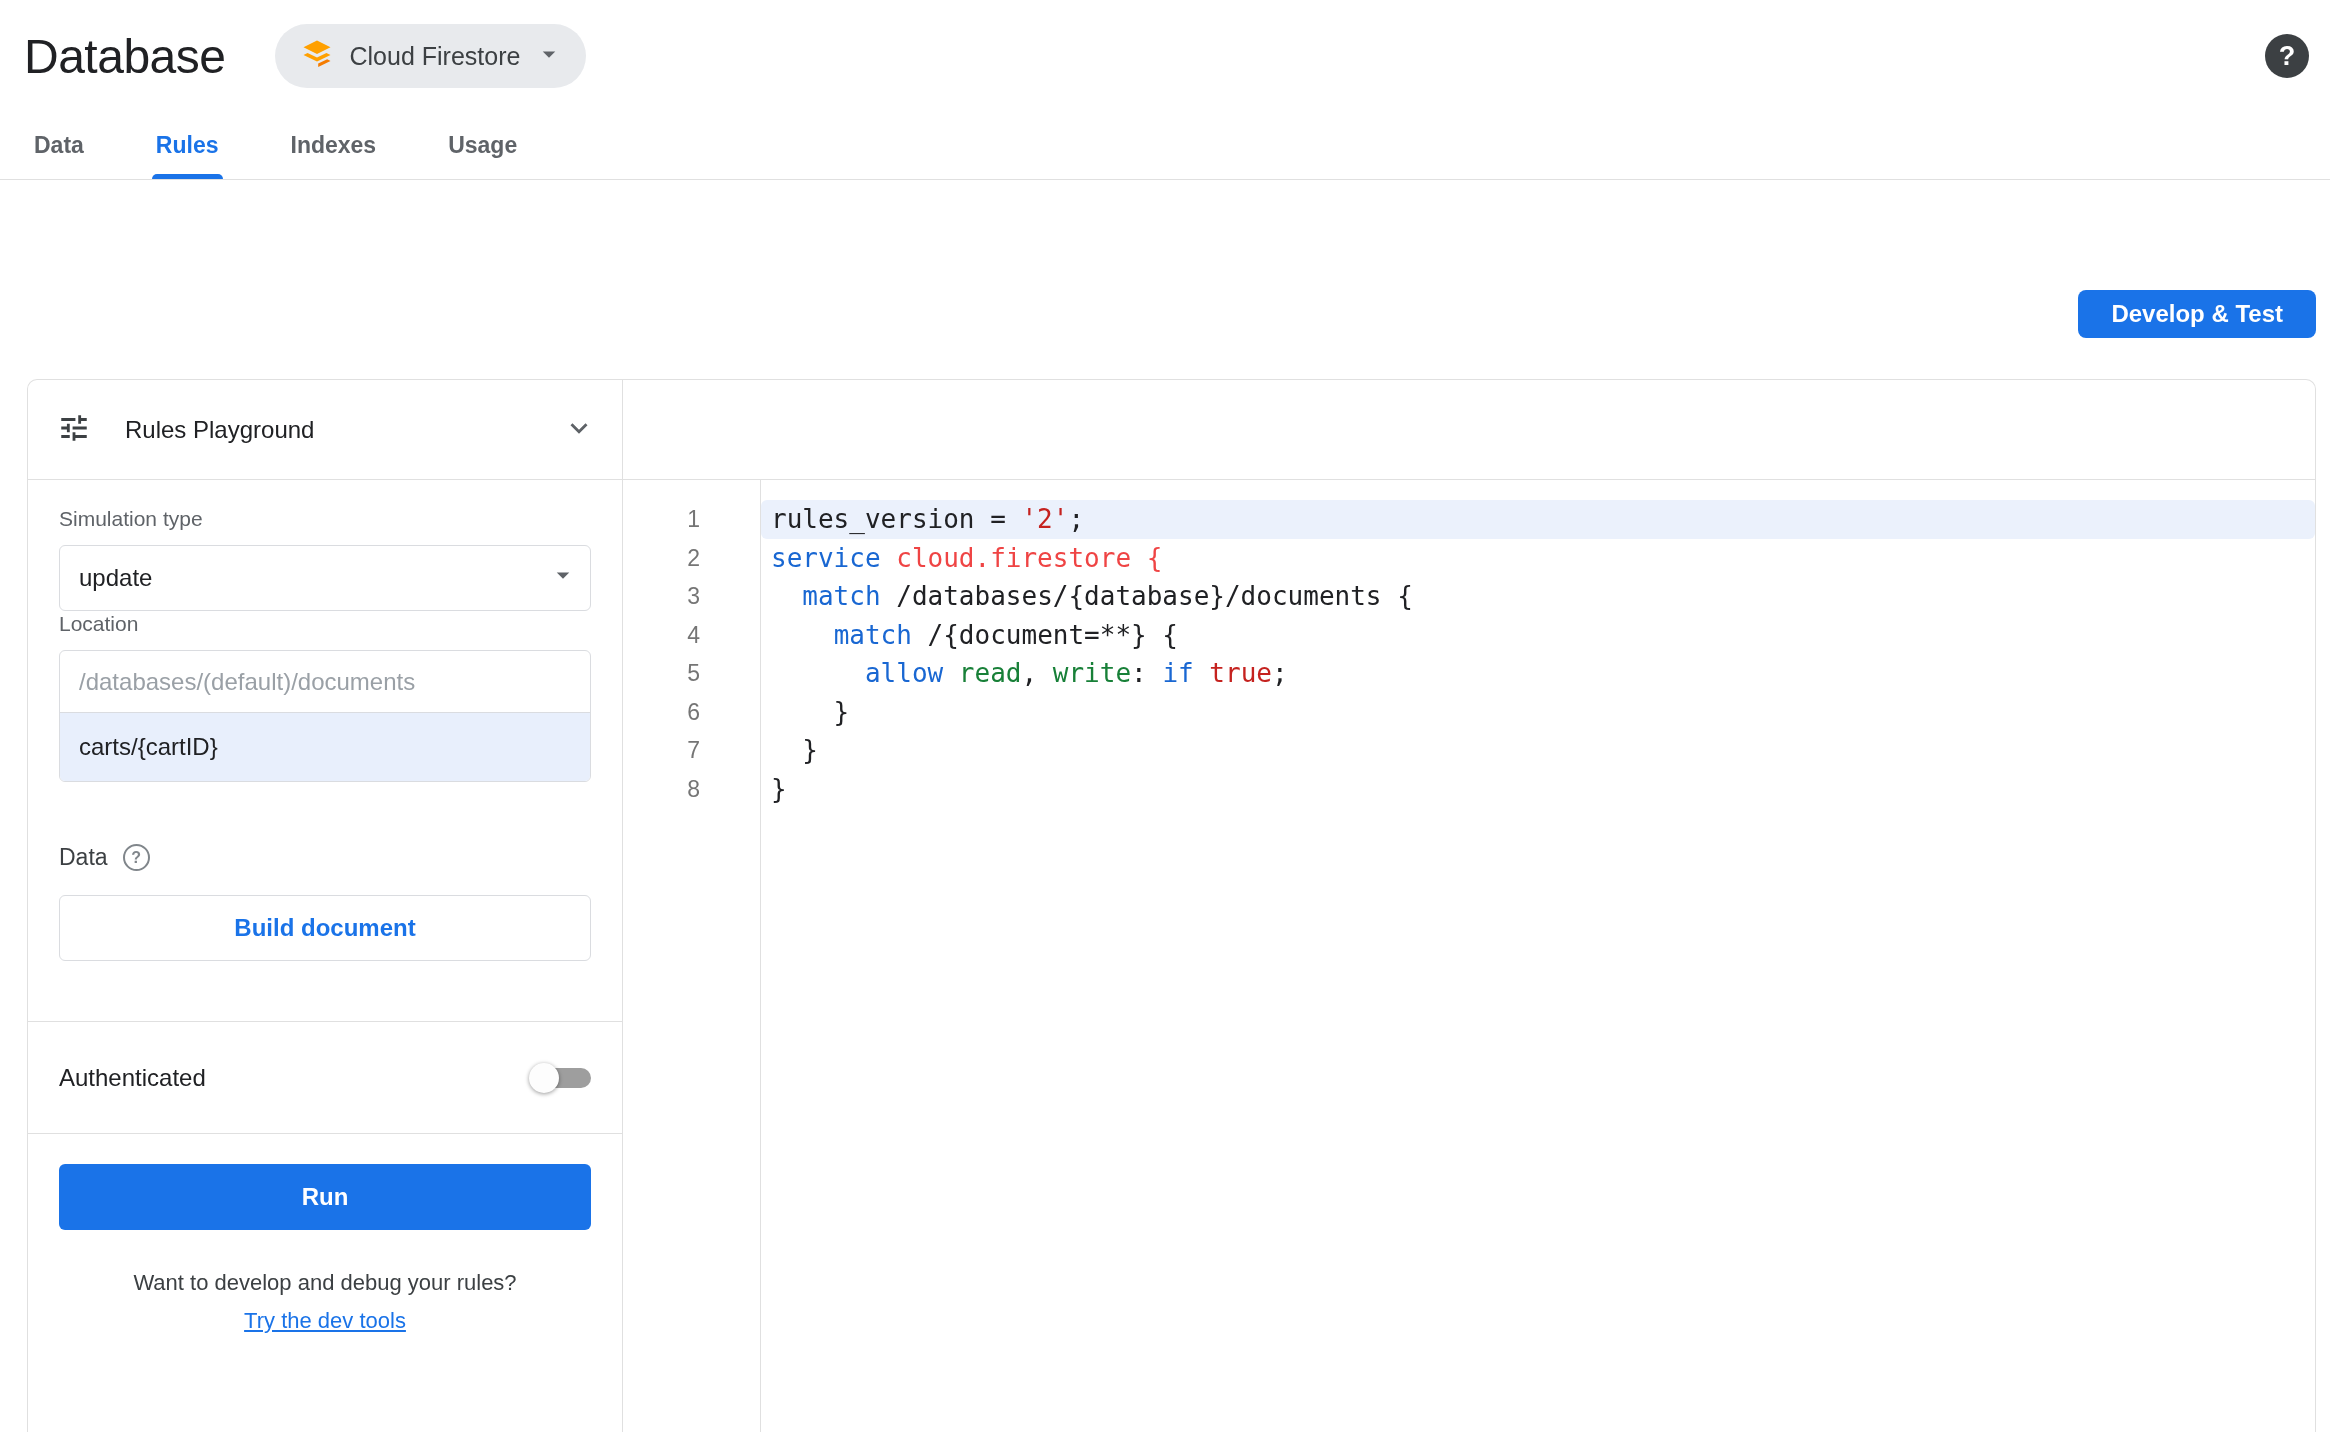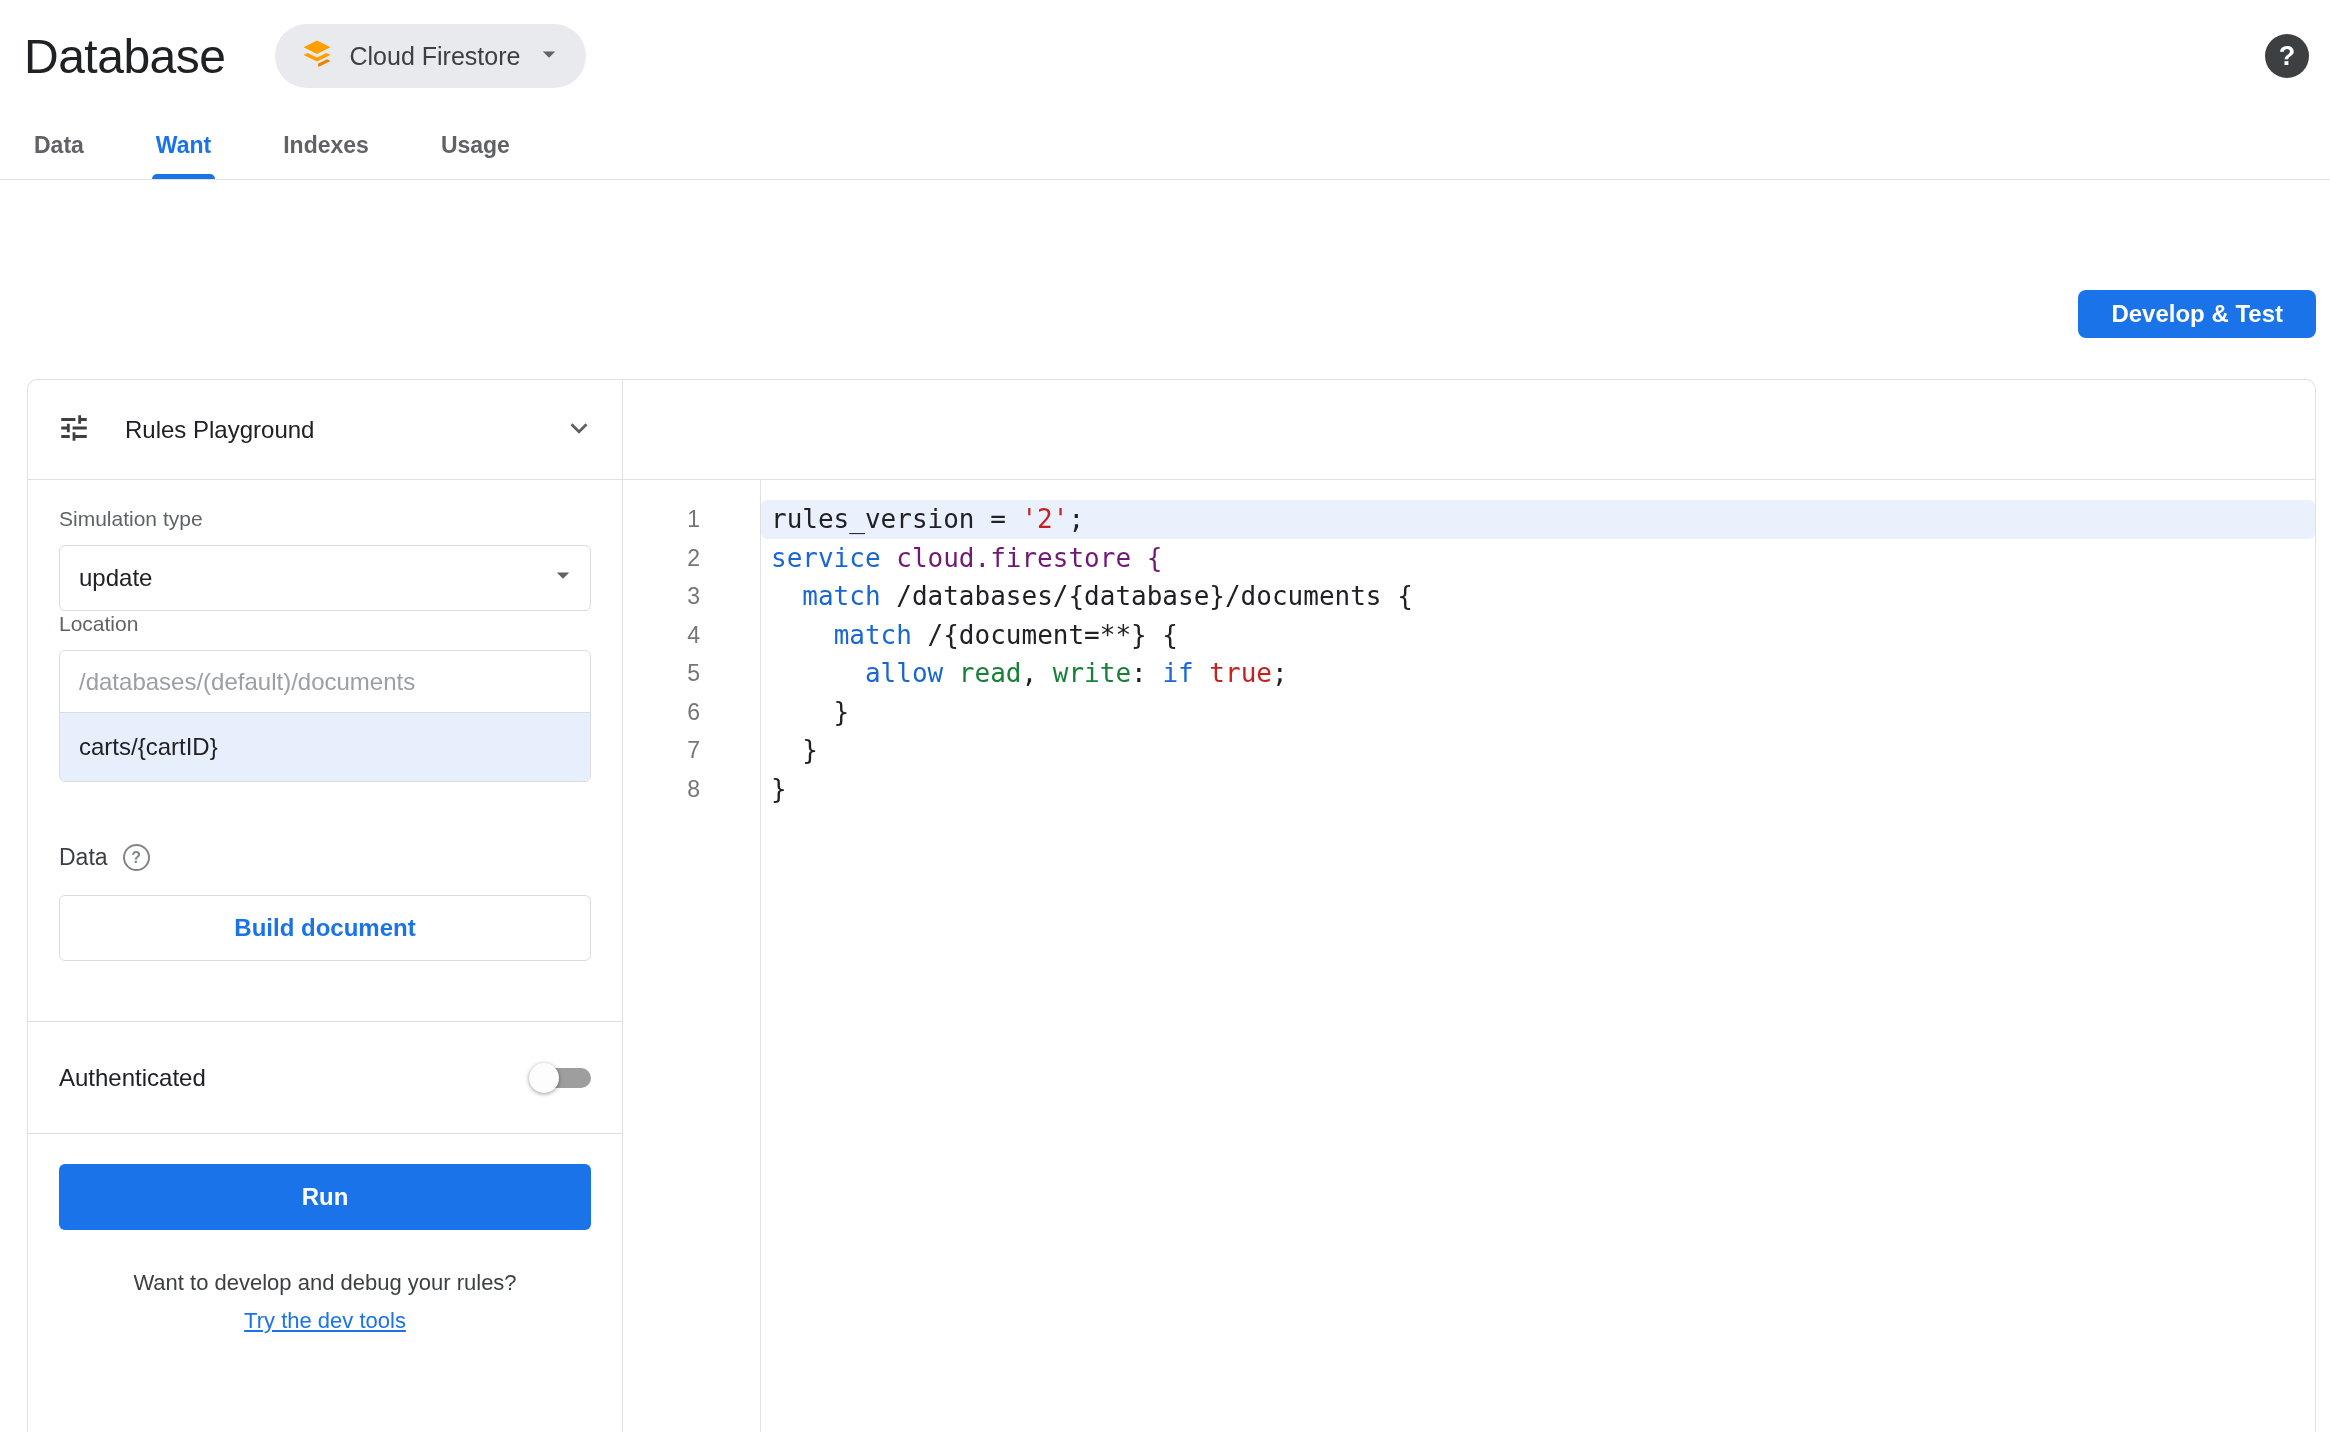--- a/index.html
+++ b/index.html
@@ -155,21 +155,21 @@
       </span>
     </div>
     <div class="spacer"></div>
     <div class="help-btn">
       <span>?</span>
     </div>
   </header>
 
   <nav class="tab-bar">
       <div class="tab">Data</div>
-      <div class="tab active">Want</div>
+      <div class="tab active">Rules</div>
       <div class="tab">Indexes</div>
       <div class="tab">Usage</div>
     </nav>
 
   <div class="action-row">
     <button class="primary-btn">Develop &amp; Test</button>
   </div>
 
   <div class="card">
 
@@ -239,21 +239,21 @@
             <div class="ln">2</div>
             <div class="ln">3</div>
             <div class="ln">4</div>
             <div class="ln">5</div>
             <div class="ln">6</div>
             <div class="ln">7</div>
             <div class="ln">8</div>
           </div>
         <div class="code">
             <div class="code-line active"><span style="color: rgb(32, 33, 36);">rules_version = </span><span style="color: rgb(197, 34, 31);">'2'</span><span style="color: rgb(32, 33, 36);">;</span></div>
-            <div class="code-line"><span style="color: rgb(25, 103, 210);">service</span><span style="color: #701a75; margin-top: 38px;"> cloud.firestore {</span></div>
+            <div class="code-line"><span style="color: rgb(25, 103, 210);">service</span><span style="color: #ef4444; margin-top: 38px;"> cloud.firestore {</span></div>
             <div class="code-line"><span style="color: rgb(32, 33, 36);">  </span><span style="color: rgb(25, 103, 210);">match</span><span style="color: rgb(32, 33, 36); margin-top: 10px;"> /databases/{database}/documents {</span></div>
             <div class="code-line"><span style="color: rgb(32, 33, 36);">    </span><span style="color: rgb(25, 103, 210);">match</span><span style="color: rgb(32, 33, 36);"> /{document=**} {</span></div>
             <div class="code-line"><span style="color: rgb(32, 33, 36);">      </span><span style="color: rgb(25, 103, 210);">allow</span><span style="color: rgb(32, 33, 36);"> </span><span style="color: rgb(24, 128, 56);">read</span><span style="color: rgb(32, 33, 36);">, </span><span style="color: rgb(24, 128, 56);">write</span><span style="color: rgb(32, 33, 36);">: </span><span style="color: rgb(25, 103, 210);">if</span><span style="color: rgb(32, 33, 36);"> </span><span style="color: rgb(197, 34, 31);">true</span><span style="color: rgb(32, 33, 36);">;</span></div>
             <div class="code-line"><span style="color: rgb(32, 33, 36);">    }</span></div>
             <div class="code-line"><span style="color: rgb(32, 33, 36);">  }</span></div>
             <div class="code-line"><span style="color: rgb(32, 33, 36);">}</span></div>
           </div>
       </div>
     </section>
 

